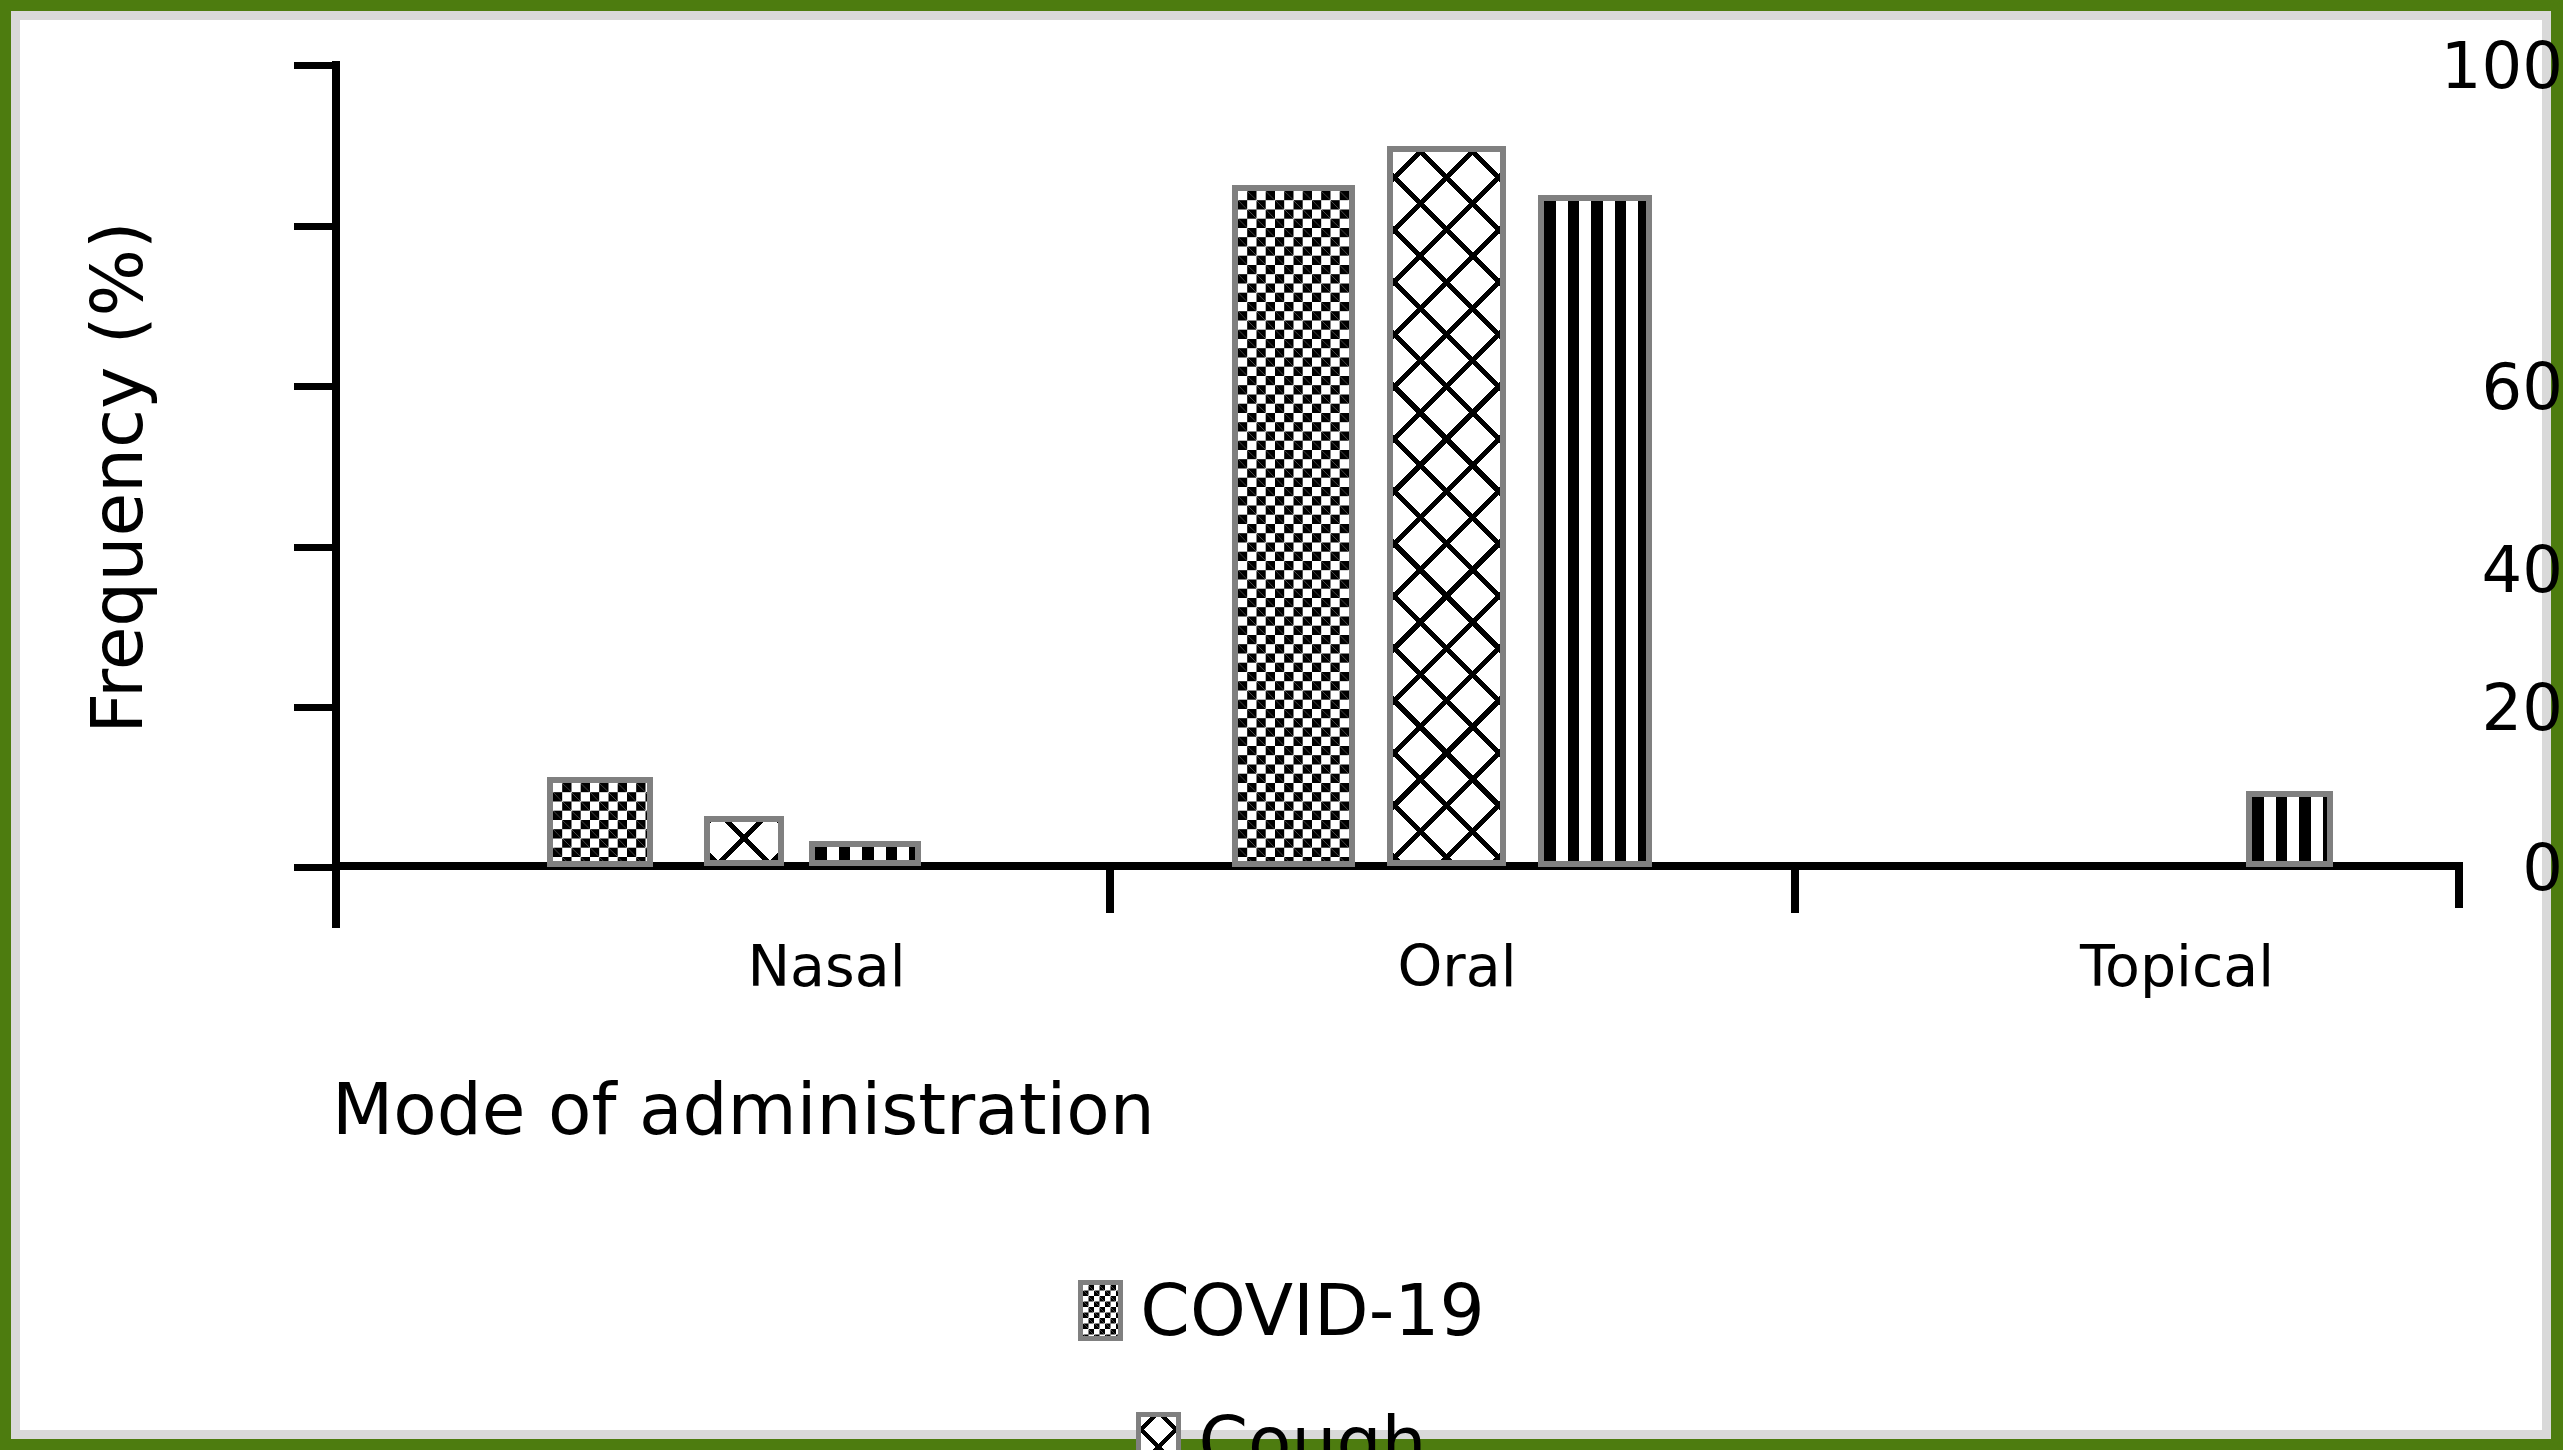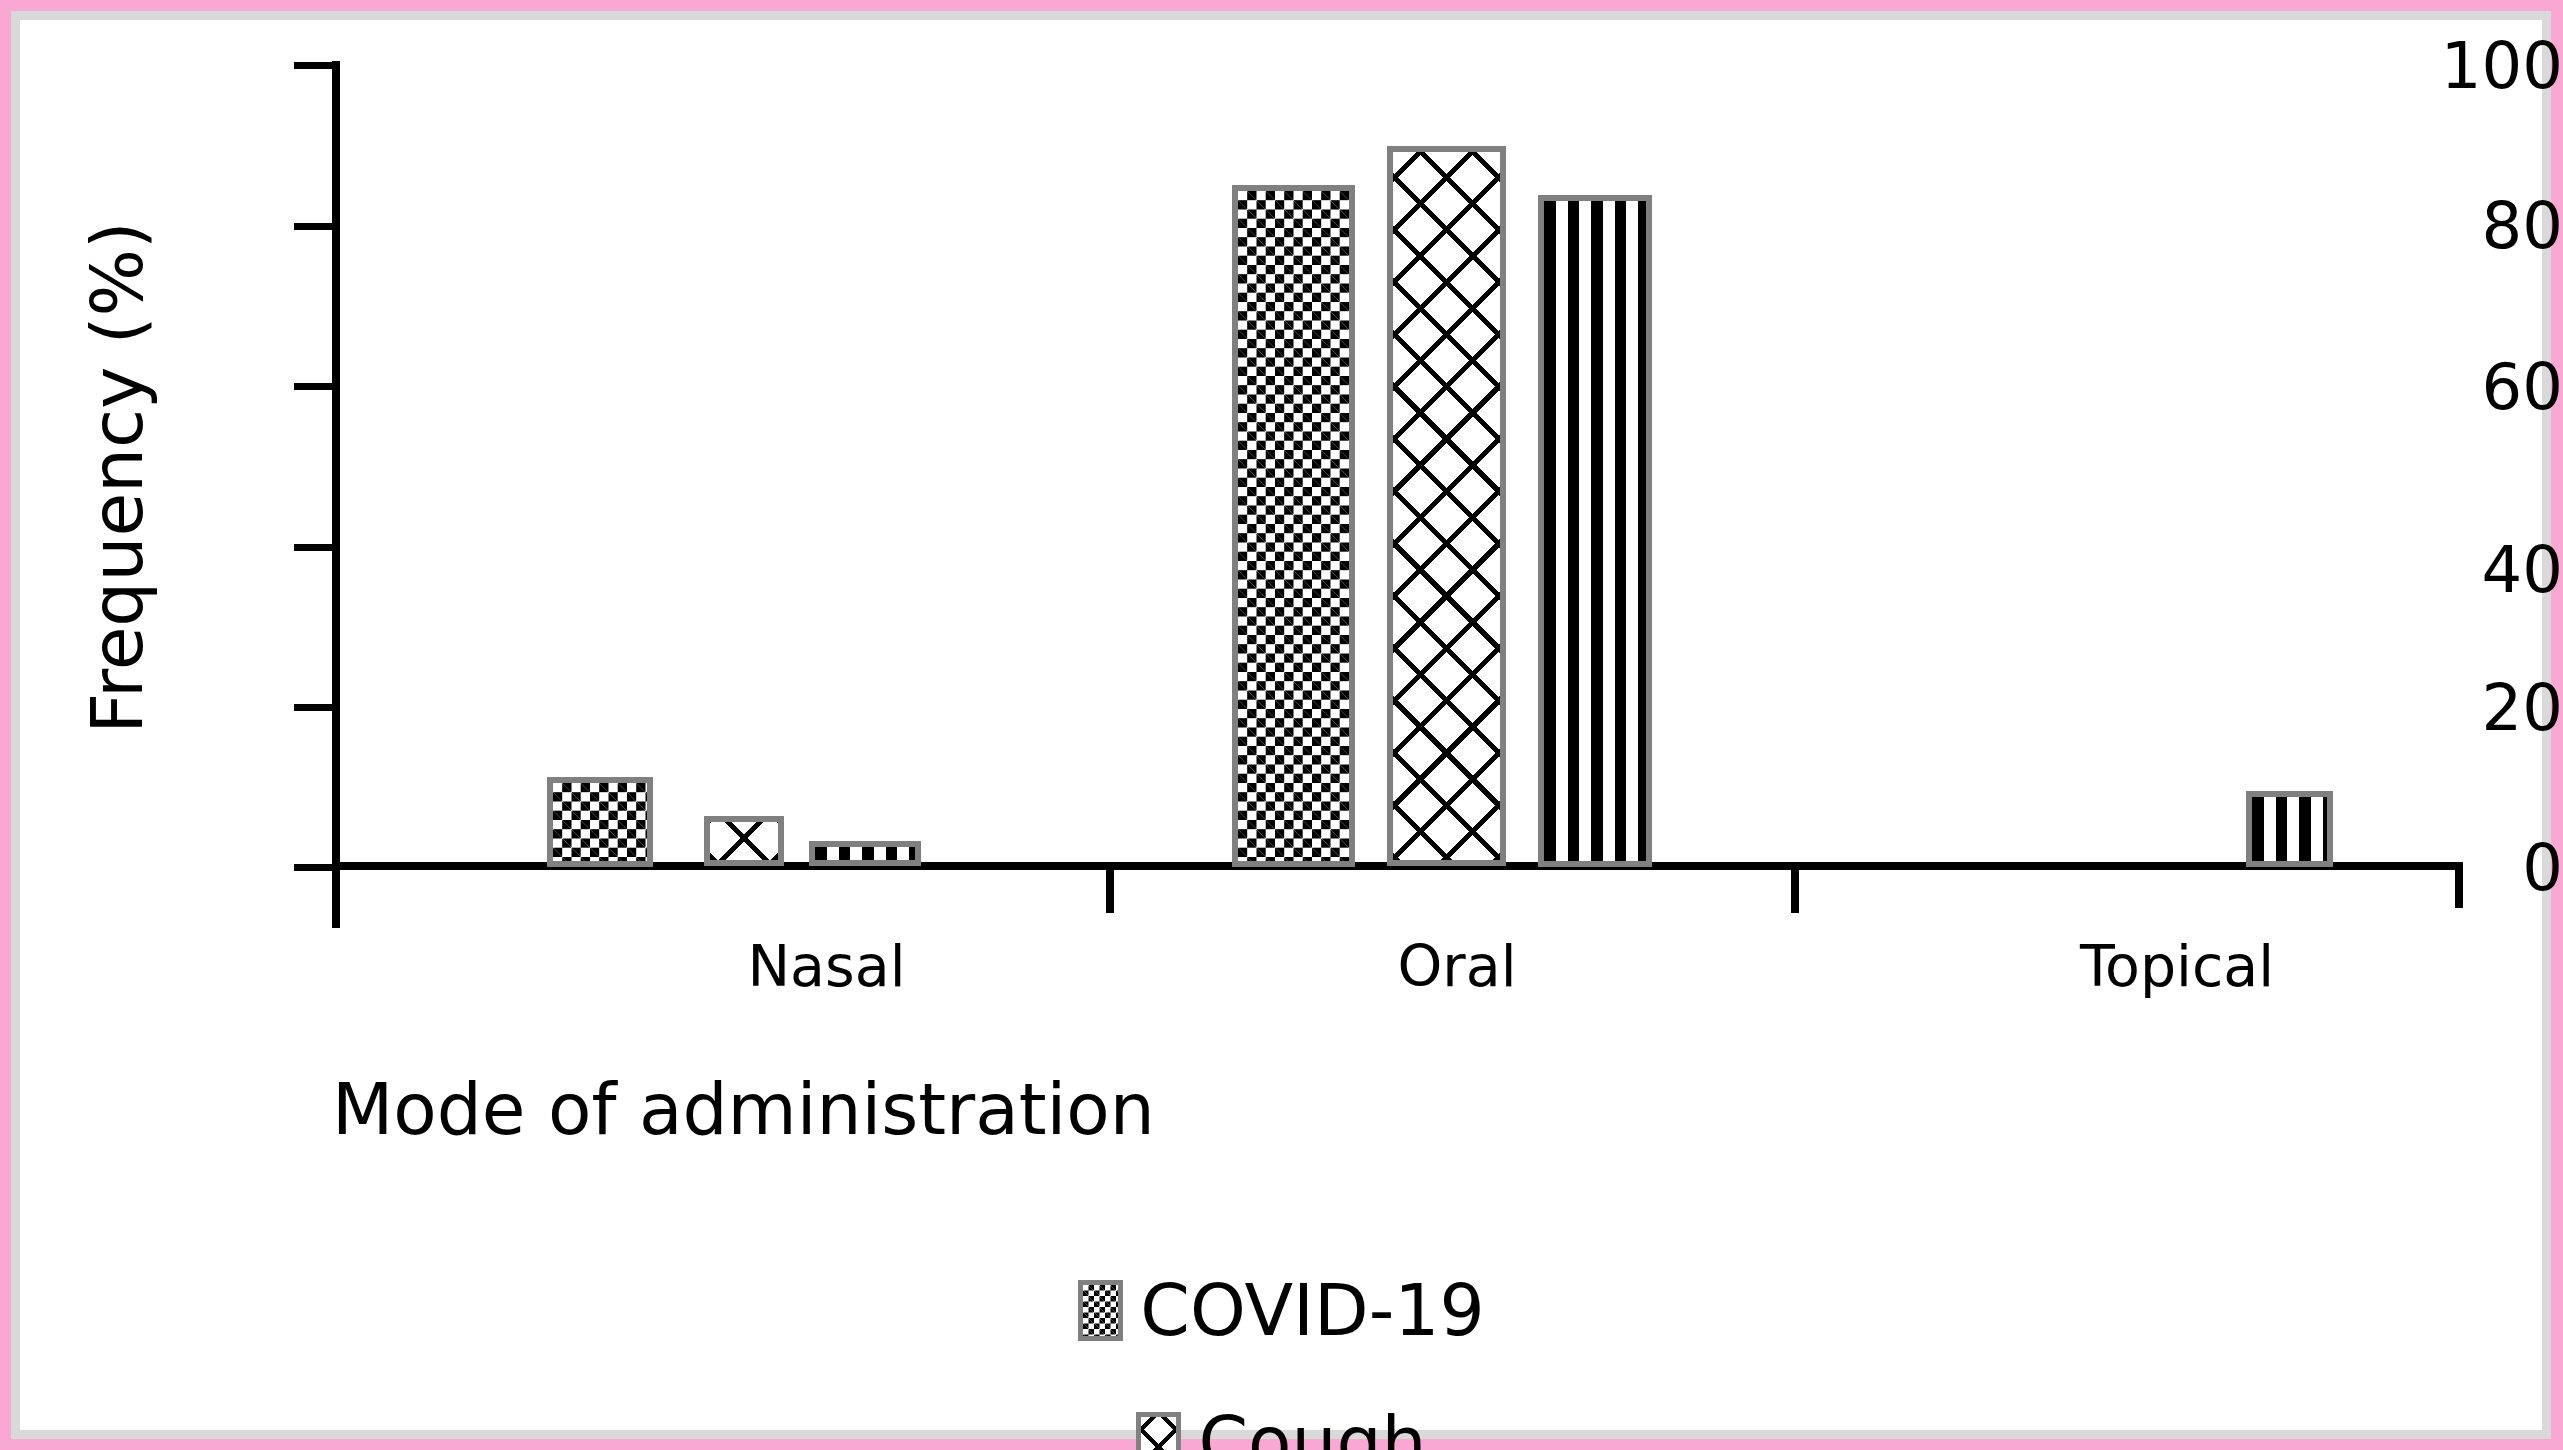--- a/index.html
+++ b/index.html
@@ -9,21 +9,21 @@
   }
   body {
     font-family: "Liberation Sans", sans-serif;
   }
 
   
   #figure {
     position: relative;
     width: 2563px;
     height: 1451px;
-    background: #f9a8d4;
+    background: #4d7c0f;
     box-sizing: border-box;
     overflow: hidden;
   }
   #figure-border {
     position: absolute;
     left: 11px;
     top: 11px;
     width: 2540px;
     height: 1428px;
     border: 9.2px solid #d9d9d9;
@@ -212,21 +212,20 @@
   <div id="plot">
 
     <div class="axis-line" id="y-axis-spine"></div>
     <div class="axis-line" id="x-axis-spine"></div>
     <div class="axis-line" id="x-axis-end-tick"></div>
 
     <div class="y-tick" style="top:62px;"></div>
     <div class="y-tick-label" style="top:34px;">100</div>
 
     <div class="y-tick" style="top:223px;"></div>
-    <div class="y-tick-label" style="top:194px;">80</div>
 
     <div class="y-tick" style="top:383px;"></div>
     <div class="y-tick-label" style="top:355px;">60</div>
 
     <div class="y-tick" style="top:544px;"></div>
     <div class="y-tick-label" style="top:538px;">40</div>
 
     <div class="y-tick" style="top:704px;"></div>
     <div class="y-tick-label" style="top:676px;">20</div>
 

